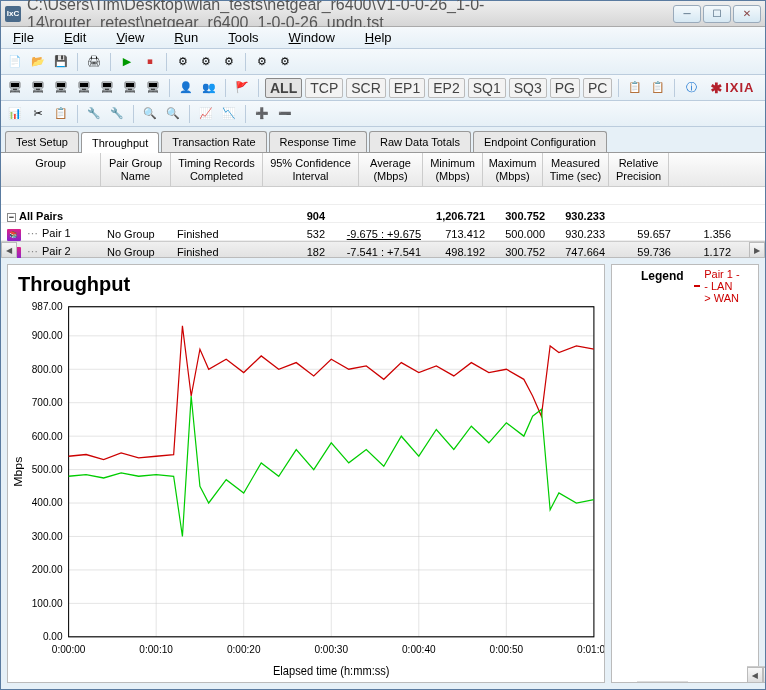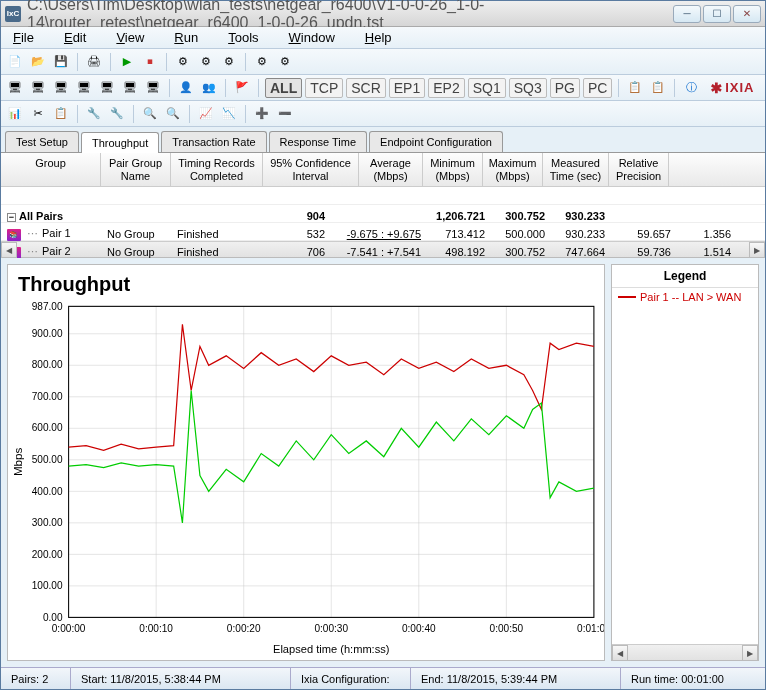--- a/index.html
+++ b/index.html
@@ -72,21 +72,21 @@
     height:16px;background:linear-gradient(#f0f0f0,#e2e2e2);border-top:1px solid #ccc;display:flex;
   }
   .sb-btn { width:16px;height:16px;border:1px solid #bbb;background:linear-gradient(#f8f8f8,#dedede);display:flex;align-items:center;justify-content:center;font-size:8px;color:#555;cursor:pointer;}
   .sb-track { flex:1; }
   .chart-section { flex:1; display:flex; background:#e6f0f7; padding:6px; gap:6px; overflow:hidden; }
   .chart-panel { flex:1; background:#fff; border:1px solid #bbb; position:relative; display:flex; flex-direction:column; }
   .chart-header { padding:8px 8px 4px 10px; }
   .chart-title { font-size:20px; font-weight:bold; color:#000; }
   .chart-body { flex:1; position:relative; }
   .chart-svg { width:100%; height:100%; }
-  .legend-panel { width:148px; background:#fff; border:1px solid #bbb; display:flex;flex-direction:column;}
+  .legend-panel { width:148px; background:#fff; border:1px solid #bbb; display:flex;padding-left:25px;}
   .legend-title { text-align:center; font-weight:bold; font-size:12px; padding:4px; border-bottom:1px solid #ddd; }
   .legend-item { padding:3px 6px; display:flex; align-items:center; gap:4px; font-size:11px; }
   .legend-line { width:18px; height:2px; }
   .statusbar {
     height:22px; background:linear-gradient(#f2f6fa,#dbe7f2);border-top:1px solid #aac;display:flex;align-items:center;font-size:11px;
   }
   .status-cell { padding:0 10px; border-right:1px solid #aac; height:100%; display:flex;align-items:center; }
   .status-cell:last-child { border-right:none; }
   svg text { font-family: Tahoma, Arial, sans-serif; }
 </style>
@@ -183,20 +183,21 @@
     <div class="tb-sep"></div>
     <div class="tb-btn">➕</div>
     <div class="tb-btn">➖</div>
   </div>
 
   <div class="tabbar">
     <div class="tab">Test Setup</div>
     <div class="tab active">Throughput</div>
     <div class="tab">Transaction Rate</div>
     <div class="tab">Response Time</div>
+    <div class="tab">Raw Data Totals</div>
     <div class="tab">Endpoint Configuration</div>
   </div>
 
   <div class="grid-area">
     <div class="grid-header">
       <div class="gh-cell" style="width:100px;justify-content:flex-start;text-align:left;padding-left:6px">Group</div>
       <div class="gh-cell" style="width:70px">Pair Group Name</div>
       <div class="gh-cell" style="width:92px">Timing Records Completed</div>
       <div class="gh-cell" style="width:96px">95% Confidence Interval</div>
       <div class="gh-cell" style="width:64px">Average (Mbps)</div>
@@ -227,27 +228,27 @@
           <div class="gb-cell" style="width: 64px; text-align: right;">713.412</div>
           <div class="gb-cell" style="width: 60px; text-align: right;">500.000</div>
           <div class="gb-cell" style="width: 60px; text-align: right;">930.233</div>
           <div class="gb-cell" style="width: 66px; text-align: right;">59.657</div>
           <div class="gb-cell" style="width: 60px; text-align: right;">1.356</div>
         </div>
         <div class="grid-row">
           <div class="gb-cell" style="width: 100px; padding-left: 6px; text-align: left;"><span class="tree-icon">📚</span><span style="color:#888;margin:0 4px">⋯</span>Pair 2</div>
           <div class="gb-cell" style="width: 70px; text-align: left;">No Group</div>
           <div class="gb-cell" style="width: 68px; text-align: left;">Finished</div>
-          <div class="gb-cell" style="width: 92px; text-align: right;">706</div>
+          <div class="gb-cell" style="width: 92px; text-align: right;">182</div>
           <div class="gb-cell" style="width: 96px; text-align: right;">-7.541 : +7.541</div>
           <div class="gb-cell" style="width: 64px; text-align: right;">498.192</div>
           <div class="gb-cell" style="width: 60px; text-align: right;">300.752</div>
           <div class="gb-cell" style="width: 60px; text-align: right;">747.664</div>
           <div class="gb-cell" style="width: 66px; text-align: right;">59.736</div>
-          <div class="gb-cell" style="width: 60px; text-align: right;">1.514</div>
+          <div class="gb-cell" style="width: 60px; text-align: right;">1.172</div>
         </div>
       </div>
     <div class="scrollbar-h">
       <div class="sb-btn">◀</div>
       <div class="sb-track"></div>
       <div class="sb-btn">▶</div>
     </div>
   </div>
 
   <div class="chart-section">
@@ -310,21 +311,14 @@
           </div>
         </div>
       <div class="scrollbar-h" style="margin-top:auto">
         <div class="sb-btn">◀</div>
         <div class="sb-track"></div>
         <div class="sb-btn">▶</div>
       </div>
     </div>
   </div>
 
-  <div class="statusbar">
-    <div class="status-cell" style="width:70px">Pairs: 2</div>
-    <div class="status-cell" style="width:220px">Start: 11/8/2015, 5:38:44 PM</div>
-    <div class="status-cell" style="width:120px">Ixia Configuration:</div>
-    <div class="status-cell" style="width:210px">End: 11/8/2015, 5:39:44 PM</div>
-    <div class="status-cell" style="flex:1">Run time: 00:01:00</div>
-  </div>
 
 </div>
 
 </body></html>

